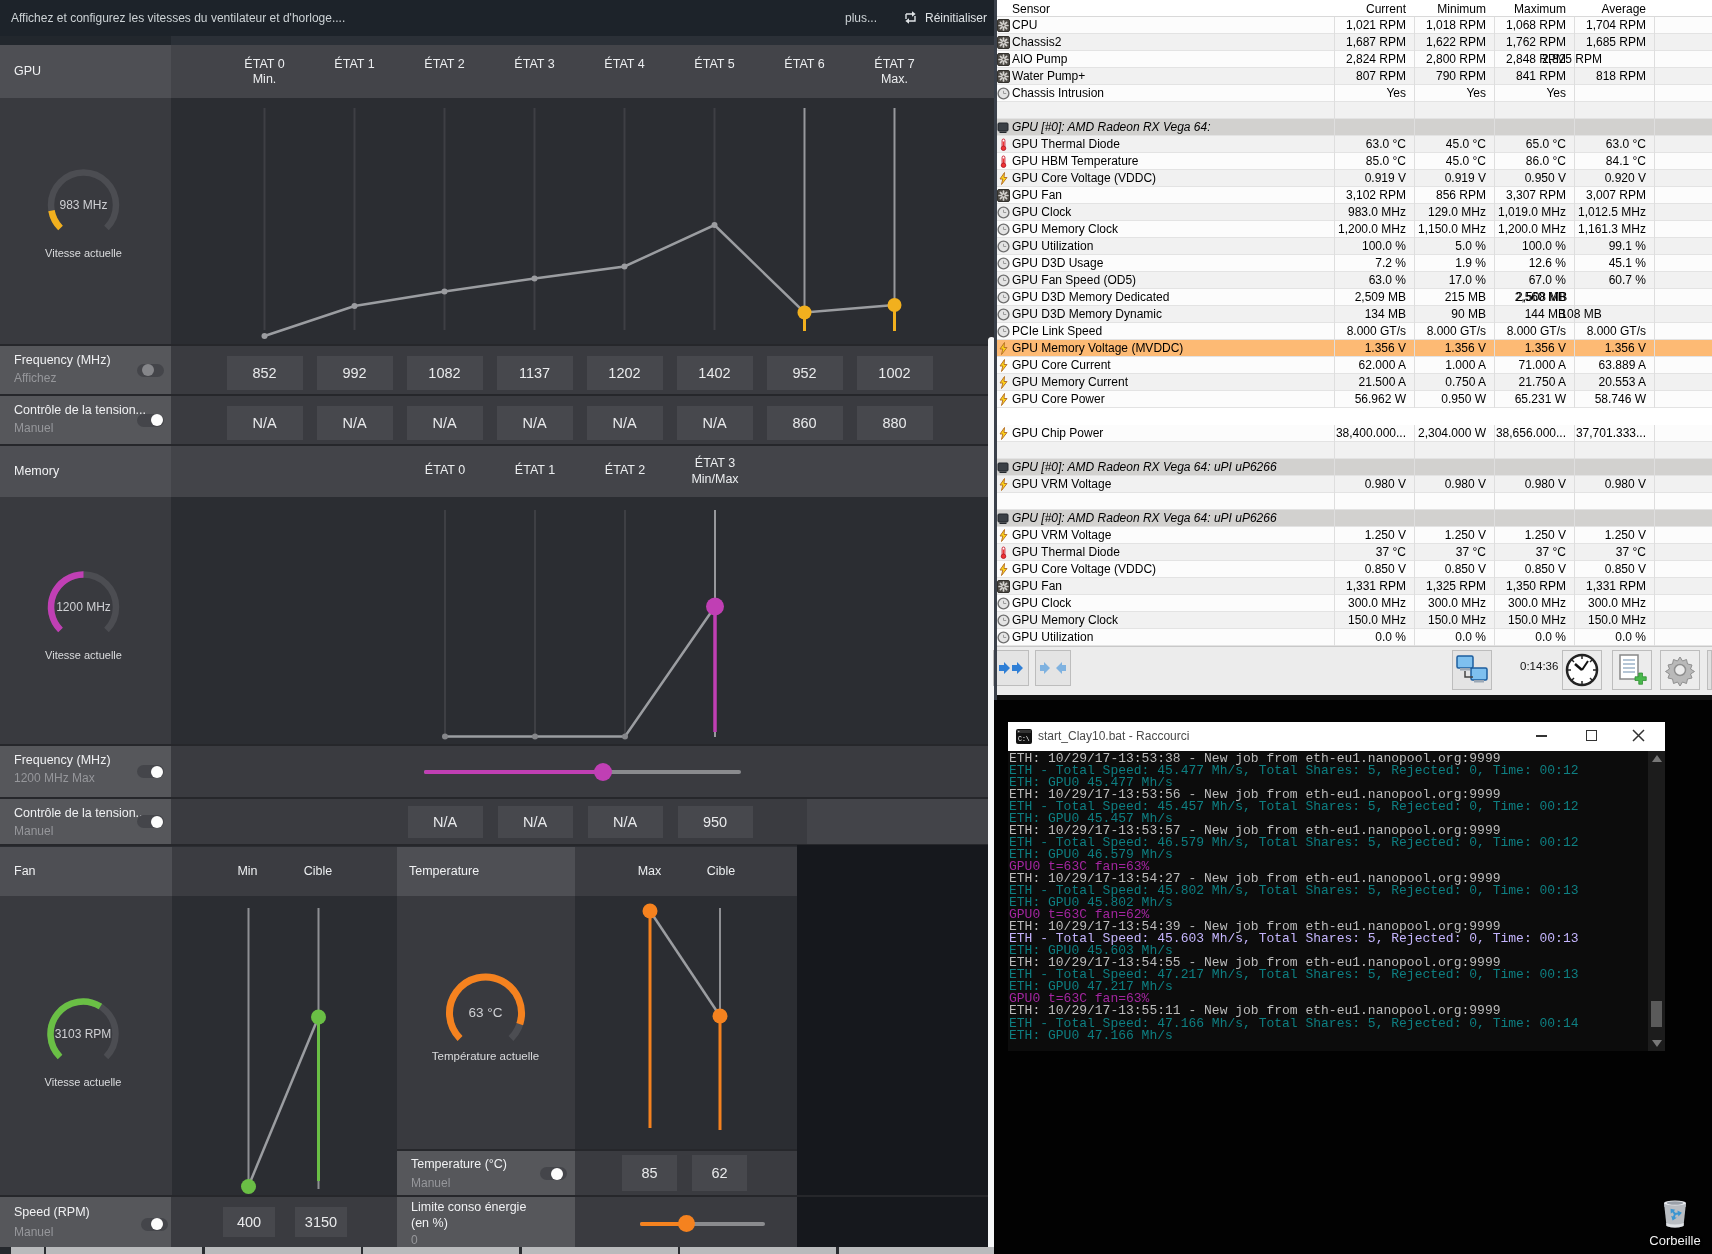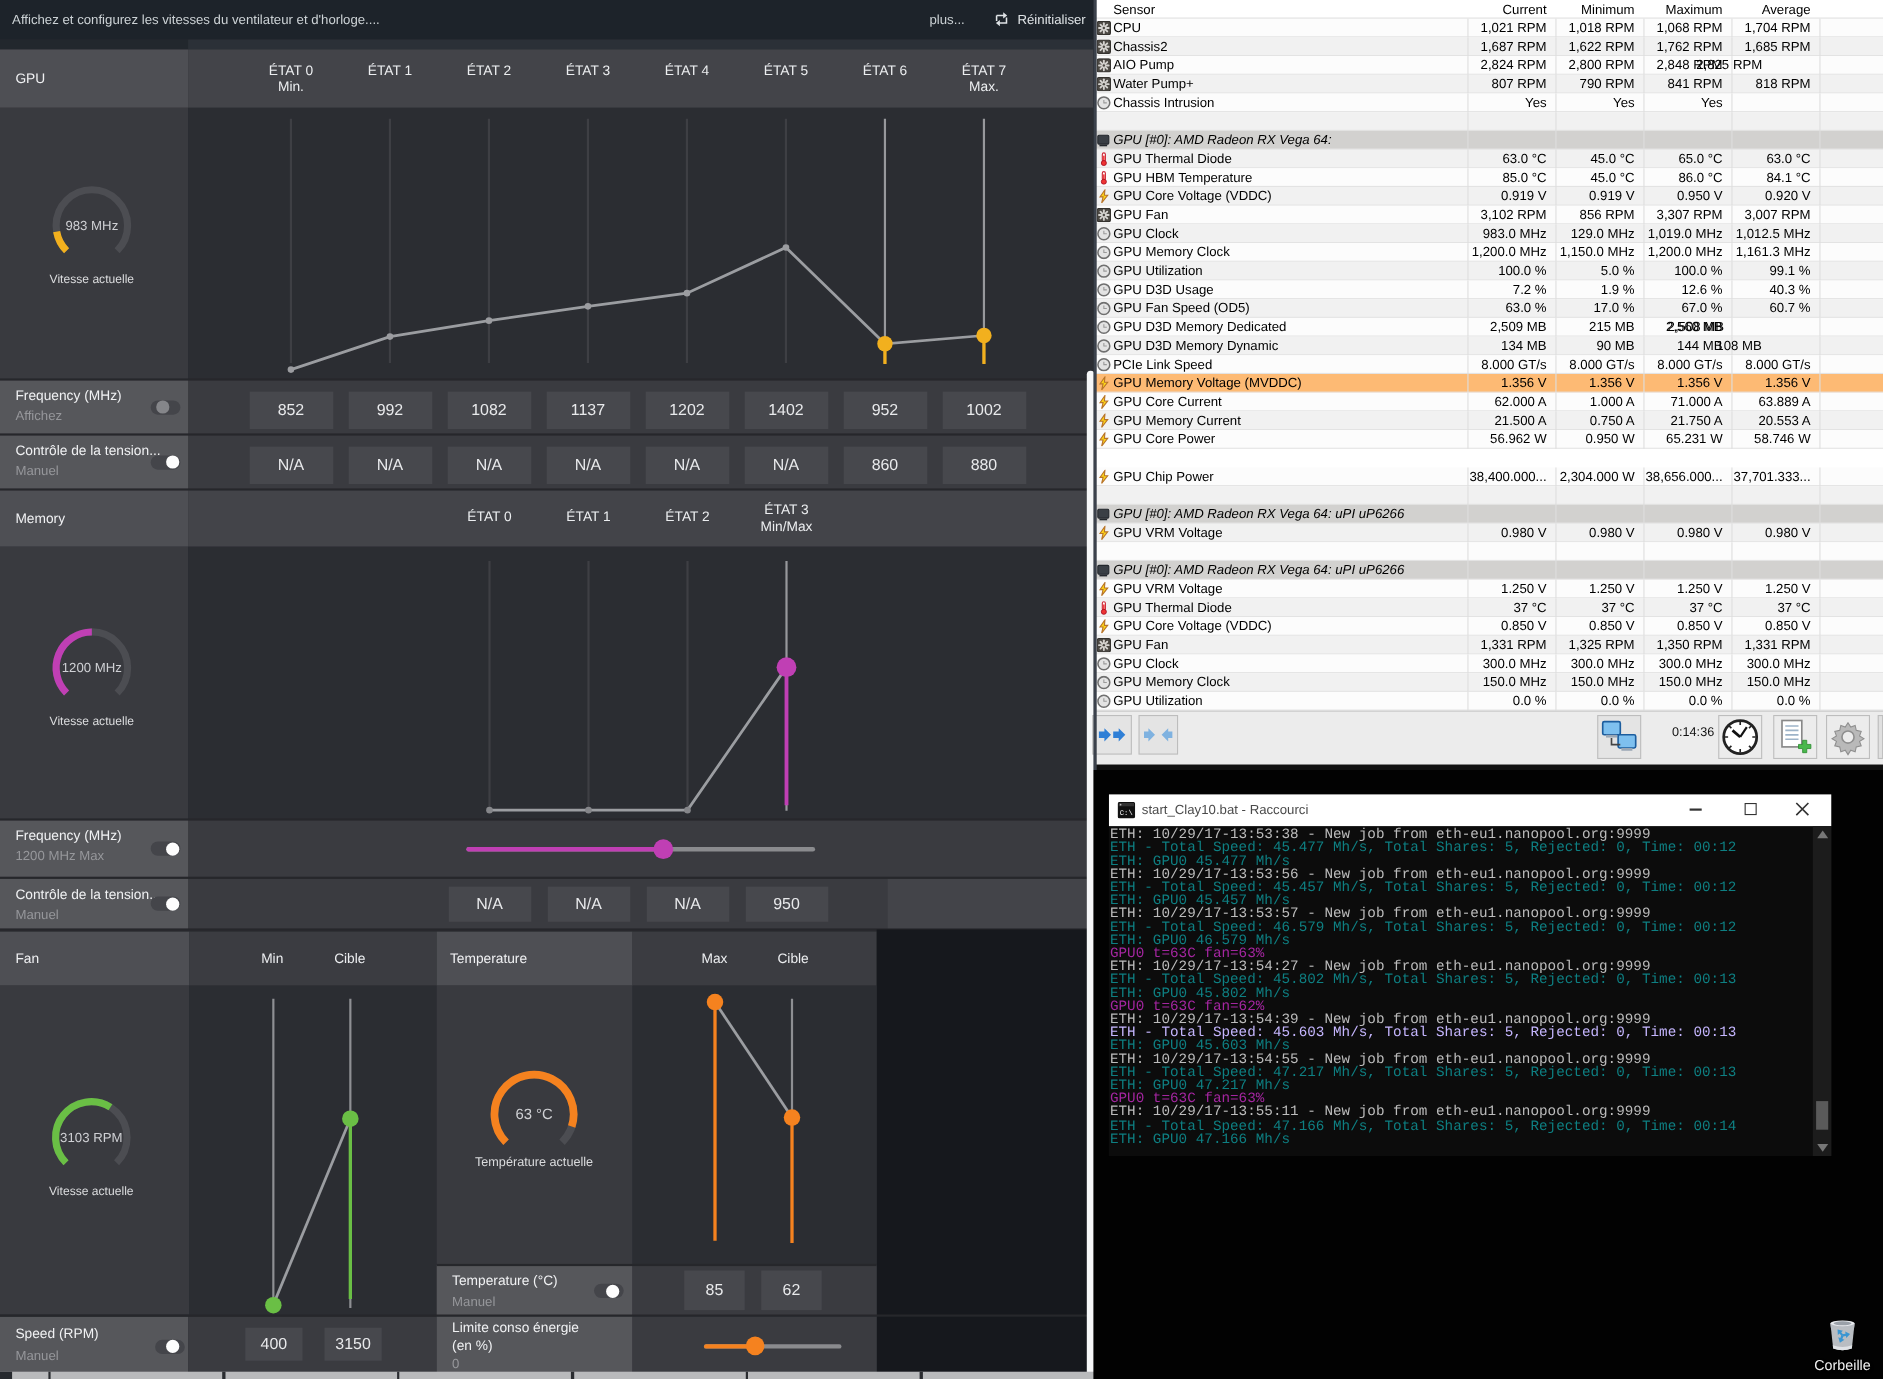--- a/index.html
+++ b/index.html
@@ -501,21 +501,21 @@
 <div class="abs" style="left:579px;top:0;width:1px;height:17px;background:#dedede"></div>
 <div class="abs" style="left:659px;top:0;width:1px;height:17px;background:#dedede"></div>
 <div class="abs" style="left:2px;top:2px"><svg width="13" height="13" viewBox="0 0 13 13">
           <circle cx="6.5" cy="6.5" r="5.4" fill="#e3e3e3" stroke="#707070" stroke-width="1.4"></circle>
           <path d="M6.5 3.8 V6.5 H9.2" stroke="#9a9a9a" stroke-width="1" fill="none"></path>
         </svg></div>
 <div class="abs" style="left:17px;top:1px;white-space:nowrap">GPU D3D Usage</div>
 <div class="abs" style="left:281px;top:1px;width:130px;text-align:right">7.2 %</div>
 <div class="abs" style="left:361px;top:1px;width:130px;text-align:right">1.9 %</div>
 <div class="abs" style="left:441px;top:1px;width:130px;text-align:right">12.6 %</div>
-<div class="abs" style="left:521px;top:1px;width:130px;text-align:right">40.3 %</div>
+<div class="abs" style="left:521px;top:1px;width:130px;text-align:right">45.1 %</div>
 </div>
 <div class="abs" style="left:0;top:272px;width:717px;height:17px;background:#f1f1f1;border-bottom:1px solid #e3e3e3">
 <div class="abs" style="left:339px;top:0;width:1px;height:17px;background:#dedede"></div>
 <div class="abs" style="left:419px;top:0;width:1px;height:17px;background:#dedede"></div>
 <div class="abs" style="left:499px;top:0;width:1px;height:17px;background:#dedede"></div>
 <div class="abs" style="left:579px;top:0;width:1px;height:17px;background:#dedede"></div>
 <div class="abs" style="left:659px;top:0;width:1px;height:17px;background:#dedede"></div>
 <div class="abs" style="left:2px;top:2px"><svg width="13" height="13" viewBox="0 0 13 13">
           <circle cx="6.5" cy="6.5" r="5.4" fill="#e3e3e3" stroke="#707070" stroke-width="1.4"></circle>
           <path d="M6.5 3.8 V6.5 H9.2" stroke="#9a9a9a" stroke-width="1" fill="none"></path>

